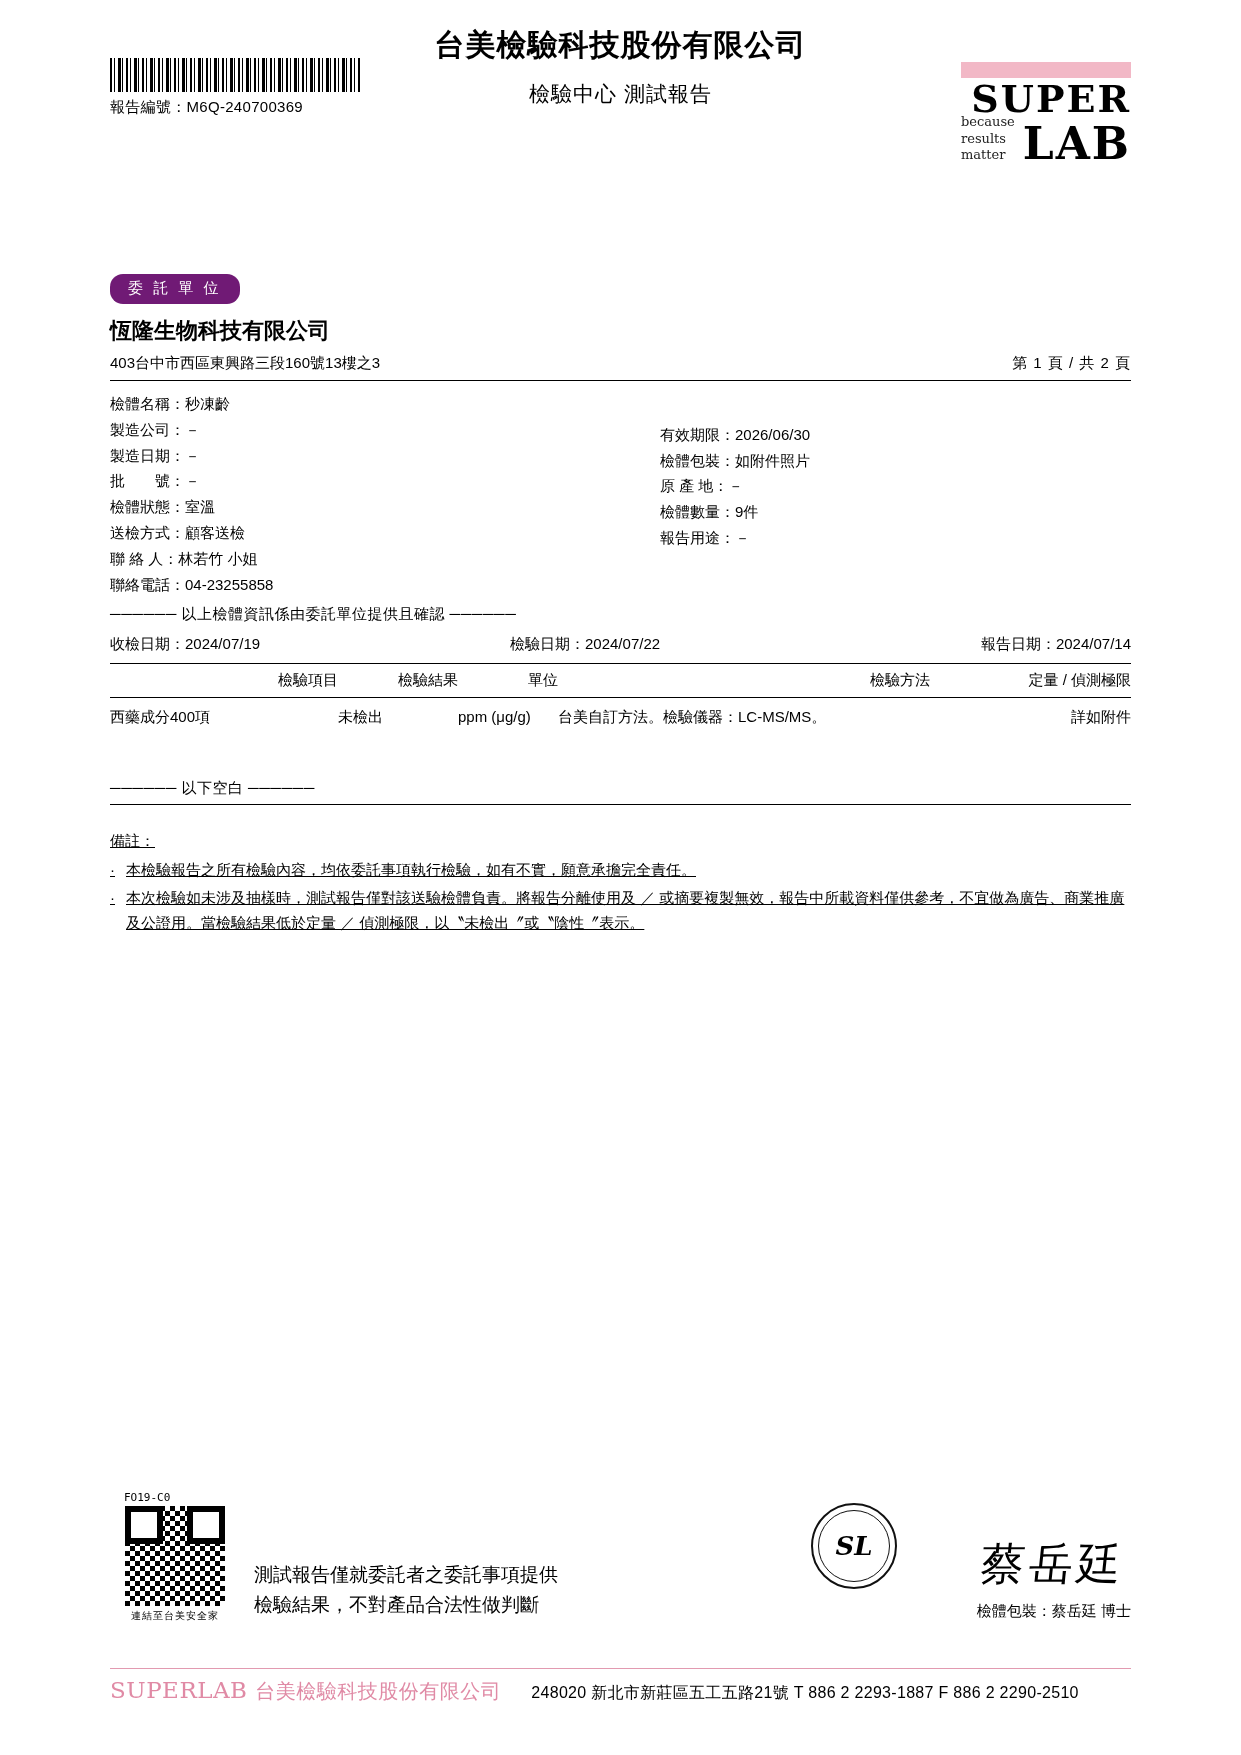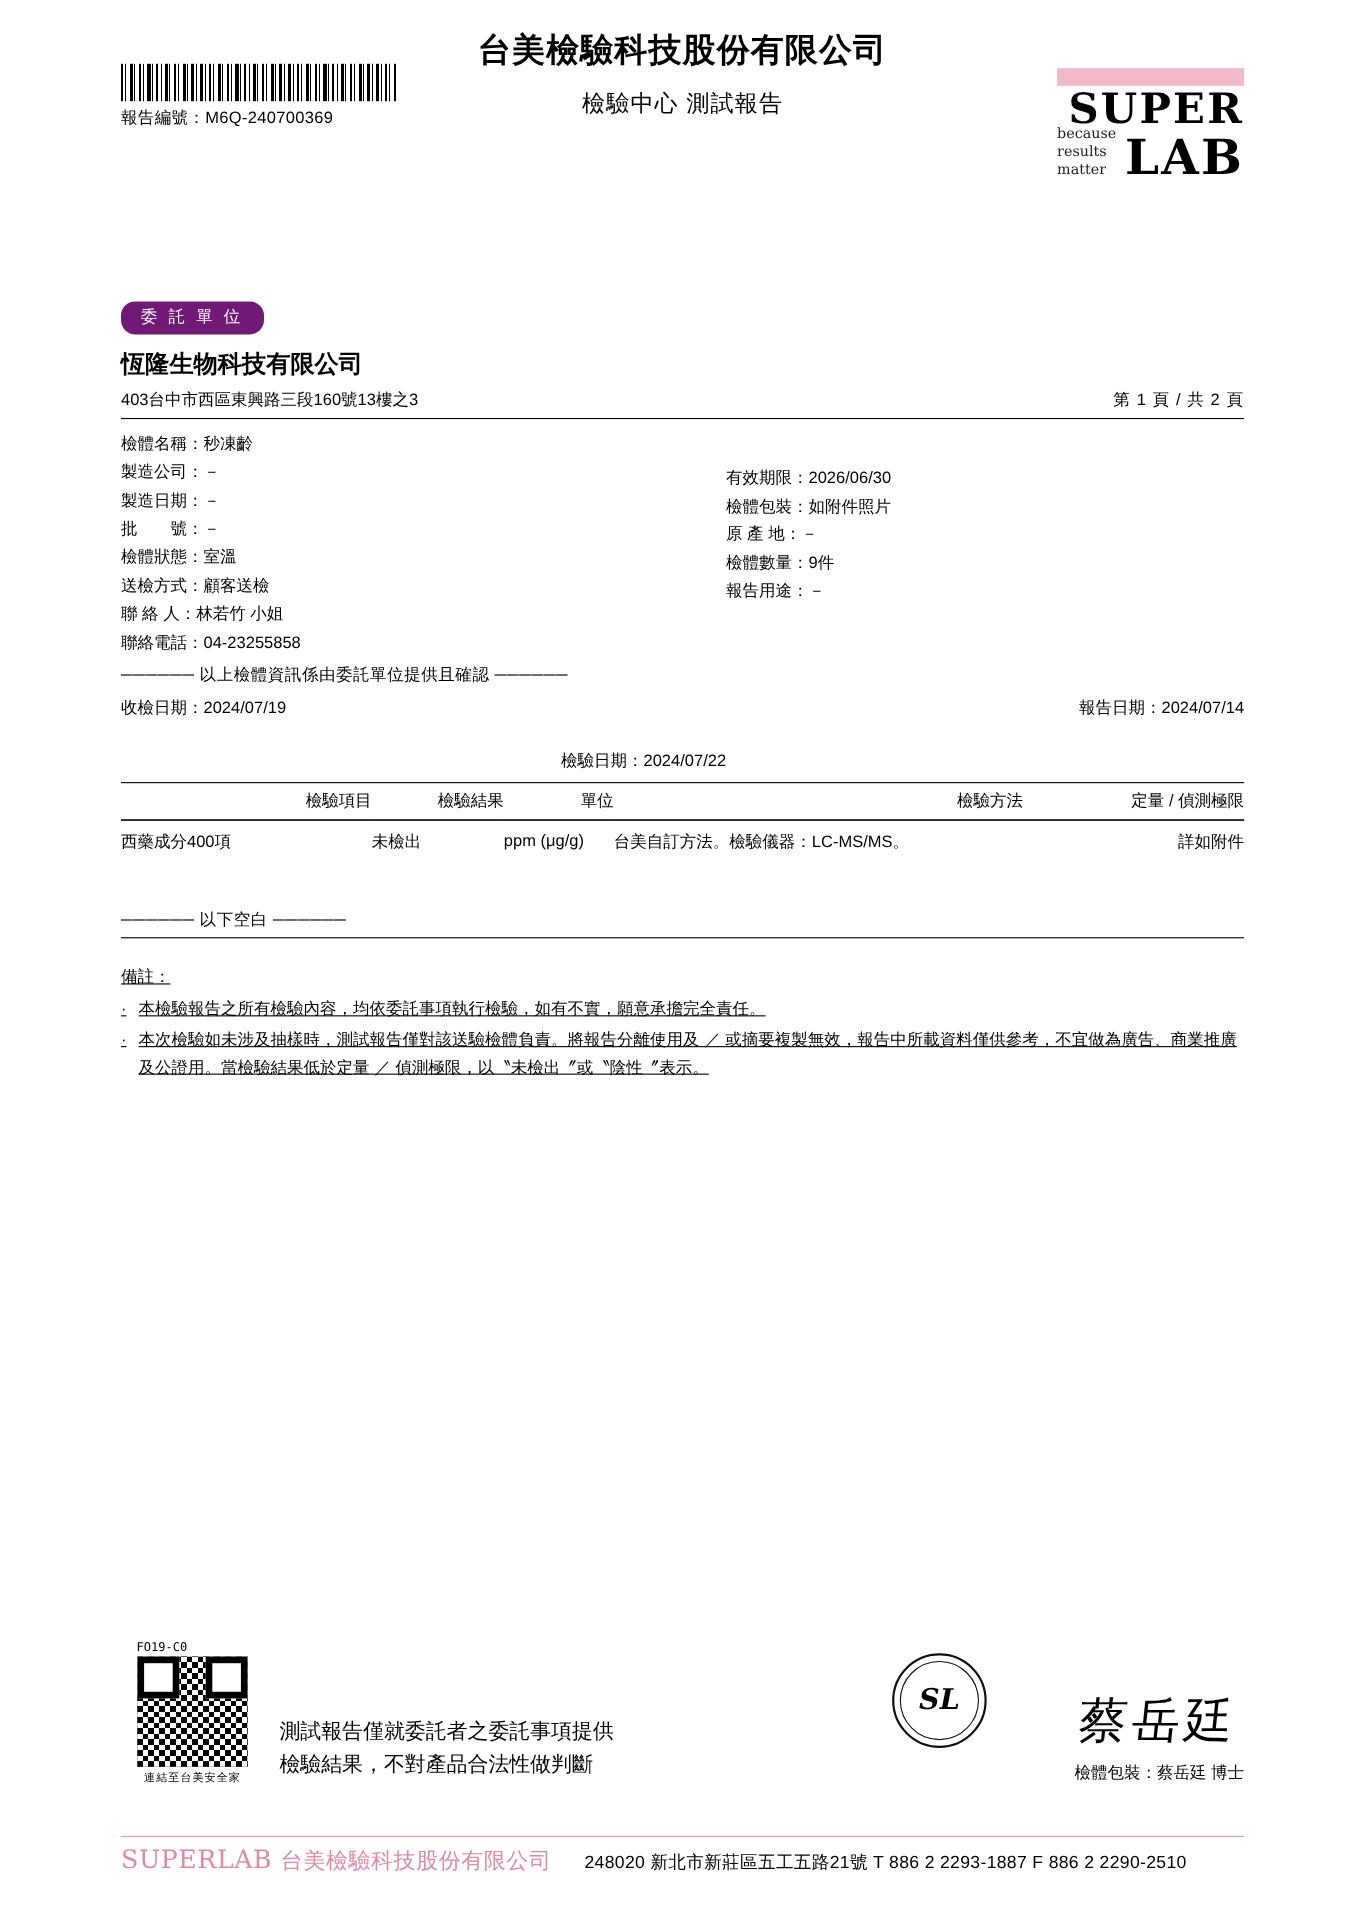--- a/index.html
+++ b/index.html
@@ -147,21 +147,21 @@
     letter-spacing: 0.5px;
   }
   .dates-row {
     display: flex;
     font-size: 15px;
     padding-bottom: 6px;
     border-bottom: 1.2px solid #000;
     margin-top: 4px;
   }
   .dates-row div:nth-child(1) { width: 400px; }
-  .dates-row div:nth-child(2) { width: 380px; margin-top: 48px; }
+  .dates-row div:nth-child(2) { width: 380px; }
   .dates-row div:nth-child(3) { flex: 1; text-align: right; }
 
   
   .tbl {
     width: 100%;
     border-collapse: collapse;
     font-size: 15px;
   }
   .tbl th {
     text-align: right;

